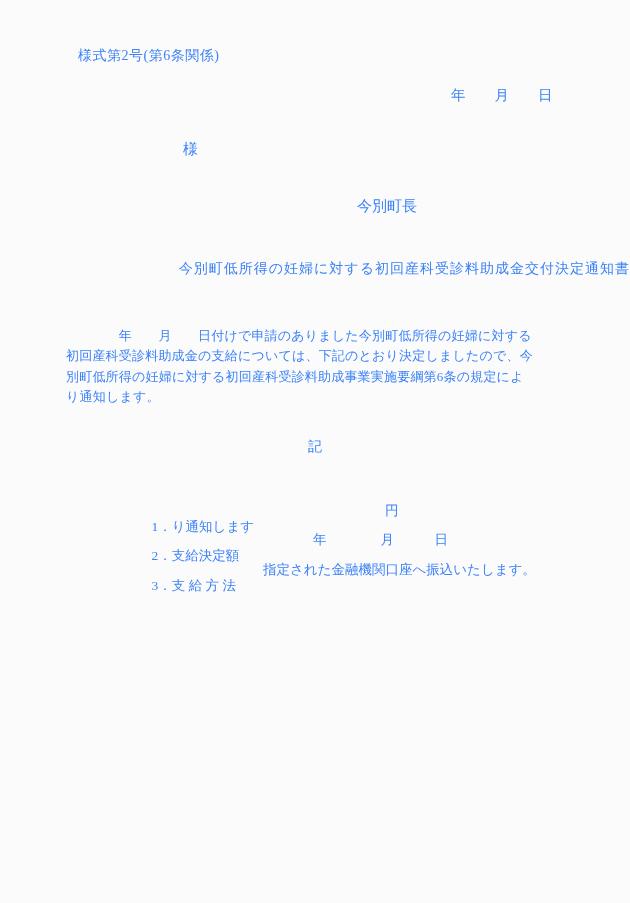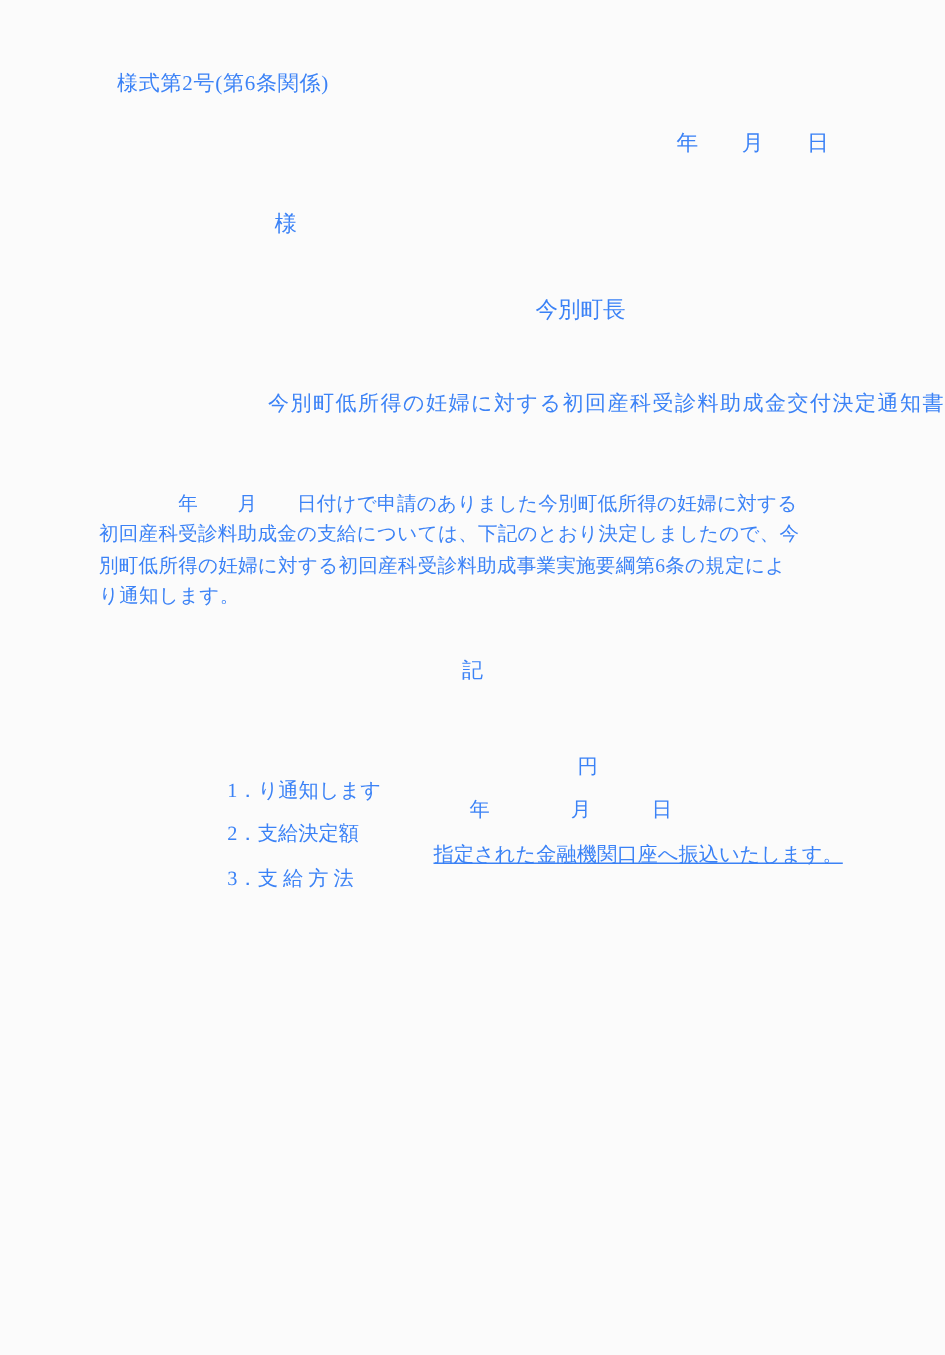--- a/index.html
+++ b/index.html
@@ -65,21 +65,21 @@
   .item .item-value{
     position:absolute;
     top:0;
     white-space:pre;
   }
   .item-1{top:502px;}
   .item-1 .item-value{left:247px;}
   .item-2{top:531px;}
   .item-2 .item-value{left:175px;}
   .item-3{top:561px;}
-  .item-3 .item-value{left:151px;text-decoration:underline;}
+  .item-3 .item-value{left:125px;}
 </style>
 </head>
 <body>
 
 <div class="page">
 
   <div class="abs form-number">様式第2号(第6条関係)</div>
 
   <div class="abs issue-date">年　　月　　日</div>
 

